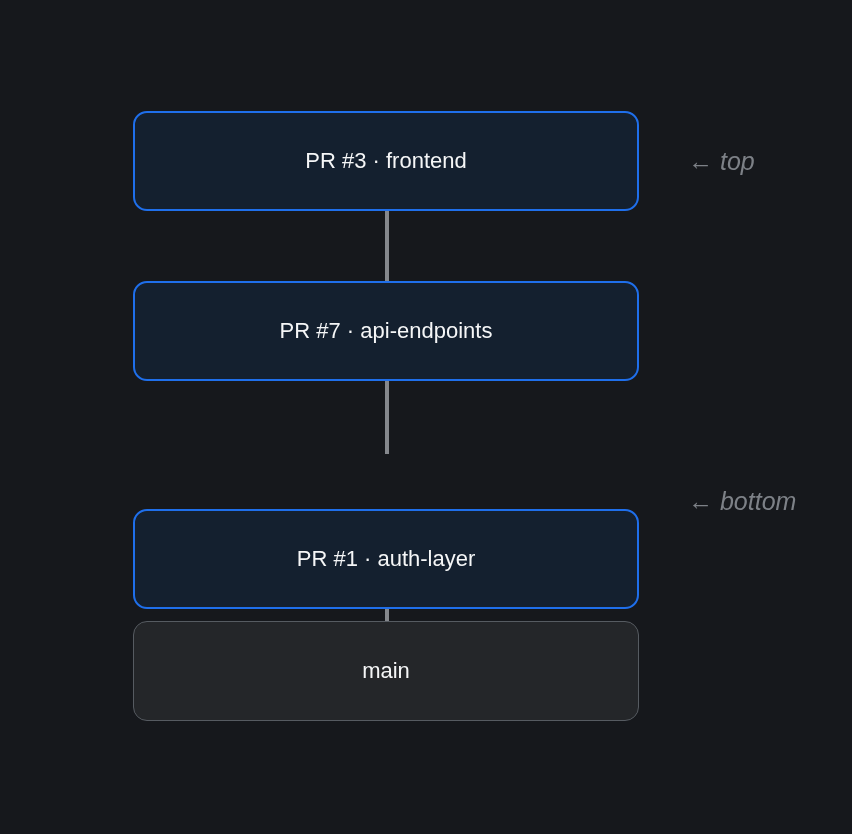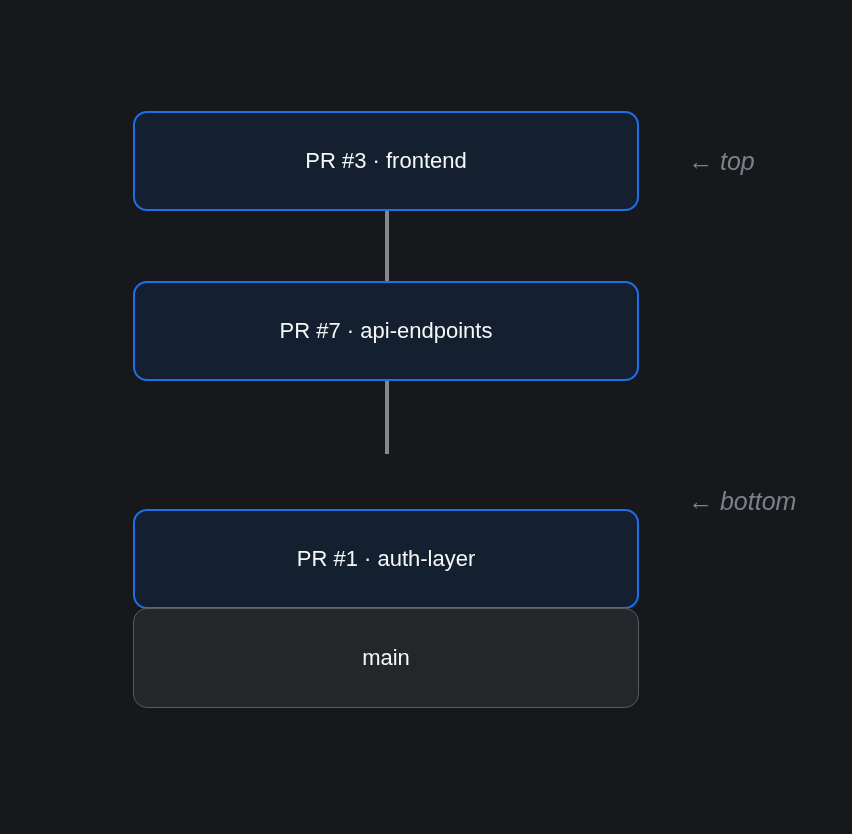--- a/index.html
+++ b/index.html
@@ -45,21 +45,21 @@
     border: 1.5px solid var(--base-border, #565b61);
   }
   .node .label {
     color: var(--label-text, #f5f6f7);
     font-size: 22px;
     white-space: nowrap;
   }
   .node.n0 { top: 111px; }
   .node.n1 { top: 281px; }
   .node.n2 { top: 473px; margin-top: 36px; }
-  .node.n3 { top: 608px; align-items: center; }
+  .node.n3 { top: 621px; align-items: center; }
   .annotation {
     position: absolute;
     left: 688px;
     height: 100px;
     display: flex;
     align-items: center;
     color: var(--annotation-text, #7d8187);
     font-size: 25px;
     font-style: italic;
     white-space: nowrap;

